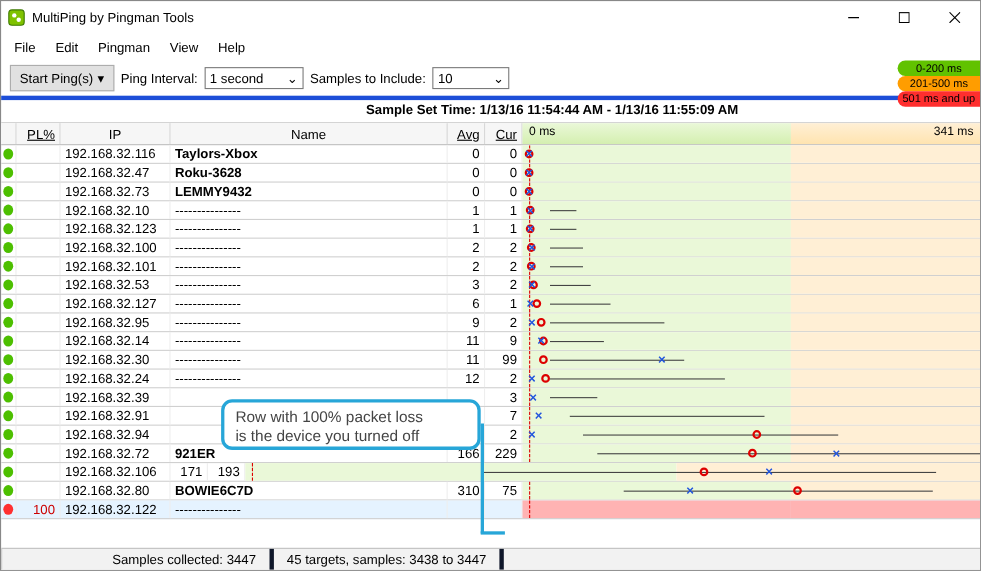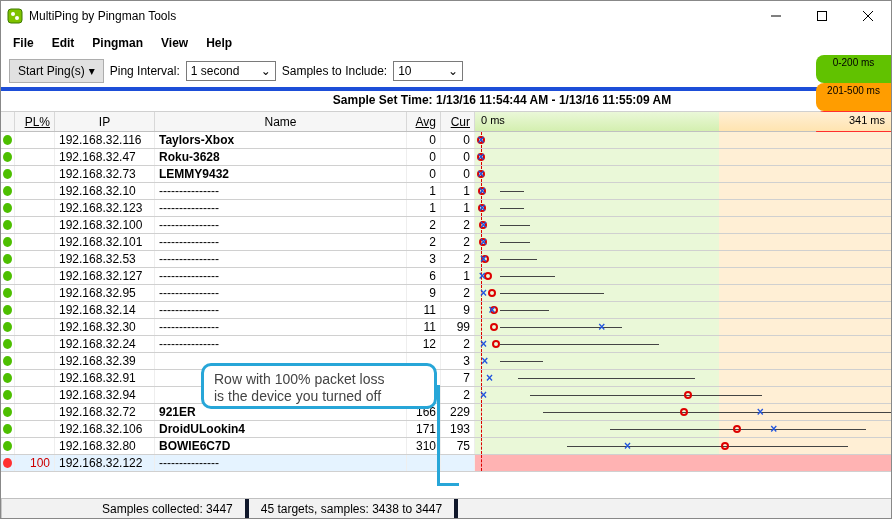--- a/index.html
+++ b/index.html
@@ -4,30 +4,30 @@
 <style>
   * { box-sizing: border-box; }
   html, body { margin: 0; padding: 0; font-family: "Segoe UI", Tahoma, sans-serif; font-size: 12px; color: #000; background: #fff; }
   .window { width: 892px; height: 519px; border: 1px solid #888; display: flex; flex-direction: column; position: relative; overflow: hidden; }
   
   .titlebar { height: 30px; display: flex; align-items: center; padding-left: 6px; }
   .app-icon { width: 16px; height: 16px; margin-right: 6px; }
   .title-text { flex: 1; font-size: 12px; }
   .win-btn { width: 46px; height: 30px; display: flex; align-items: center; justify-content: center; }
   
-  .menubar { display: flex; padding: 2px 4px; gap: 2px; font-weight: bold; }
+  .menubar { display: flex; padding: 2px 4px; gap: 2px; }
   .menu-item { padding: 3px 8px; }
   
   .toolbar { display: flex; align-items: center; gap: 6px; padding: 4px 8px; border-bottom: 4px solid #1d4ed8; flex-wrap: wrap; position: relative; }
   .start-btn { border: 1px solid #adadad; background: #e1e1e1; padding: 4px 8px; display: flex; align-items: center; gap: 4px; cursor: pointer; }
   .tb-label { font-size: 12px; }
   .combo { border: 1px solid #7a7a7a; background: #fff; padding: 1px 4px; display: flex; align-items: center; min-width: 90px; justify-content: space-between; height: 20px; }
   .combo .chev { margin-left: 6px; }
   .legend-stack { position: absolute; right: 0; top: 0; display: flex; flex-direction: column; }
-  .legend-pill { width: 75px; height: 28px; text-align: center; font-size: 10px; line-height: 15px; border-top-left-radius: 8px; border-bottom-left-radius: 8px; color: #000; }
+  .legend-pill { width: 75px; height: 14px; text-align: center; font-size: 10px; line-height: 15px; border-top-left-radius: 8px; border-bottom-left-radius: 8px; color: #000; }
   .lg-green { background: #61c200; }
   .lg-orange { background: #ff9d00; }
   .lg-red { background: #ff2e2e; }
   .sample-set-row { padding: 2px 8px 4px 120px; border-bottom: 1px solid #d0d0d0; font-size: 12px; text-align: center; }
   
   .header-row { display: flex; border-bottom: 1px solid #c0c0c0; background: #f6f6f6; height: 20px; align-items: stretch; font-size: 12px; }
   .hcell { border-right: 1px solid #d8d8d8; display: flex; align-items: center; justify-content: center; padding: 0 2px; }
   .hcell.right { justify-content: flex-end; padding-right: 4px; text-decoration: underline; }
   .col-dot   { width: 14px; }
   .col-pl    { width: 40px; }
@@ -550,23 +550,20 @@
           <div class="avgm" style="left: calc(48.6804% + 6px);"></div>
           <div class="curm" style="left: calc(67.1554% + 6px);">×</div>
         </div>
       </div>
       <div class="row">
         <div class="cell col-dot center">
           <div class="dot green"></div>
         </div>
         <div class="cell col-pl right"></div>
         <div class="cell col-ip left">192.168.32.106</div>
-        <div class="cell col-name left">
-          <span class="name-bold">DroidULookin4</span>
-        </div>
         <div class="cell col-avg right">171</div>
         <div class="cell col-cur right">193</div>
         <div class="lat-cell">
           <div class="lat-bg">
             <div class="g" style="width:58.65102639296188%"></div>
             <div class="o" style="width:41.348973607038126%"></div>
             <div class="r" style="width:-7.105427357601002e-15%"></div>
           </div>
           <div class="vline"></div>
           <div class="bar" style="left: 32.393%; width: 61.5836%;"></div>

